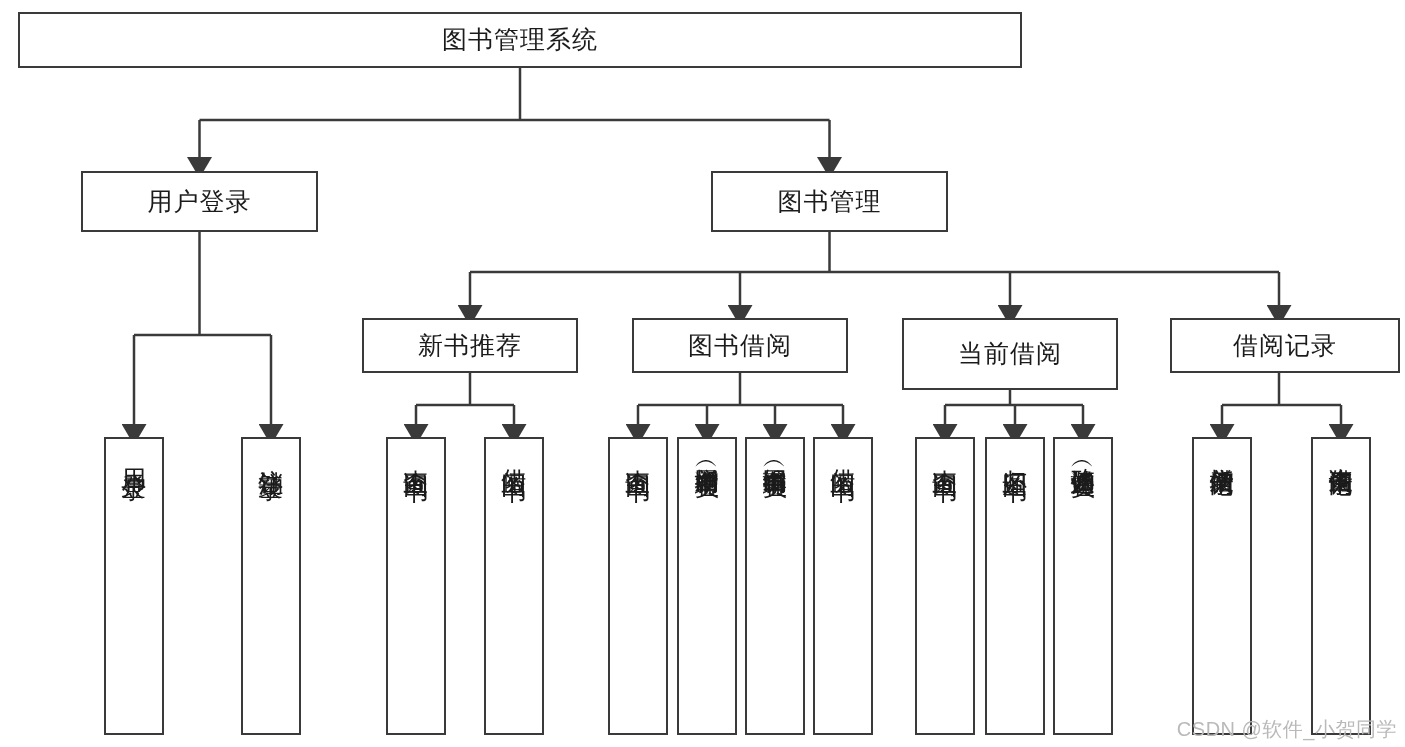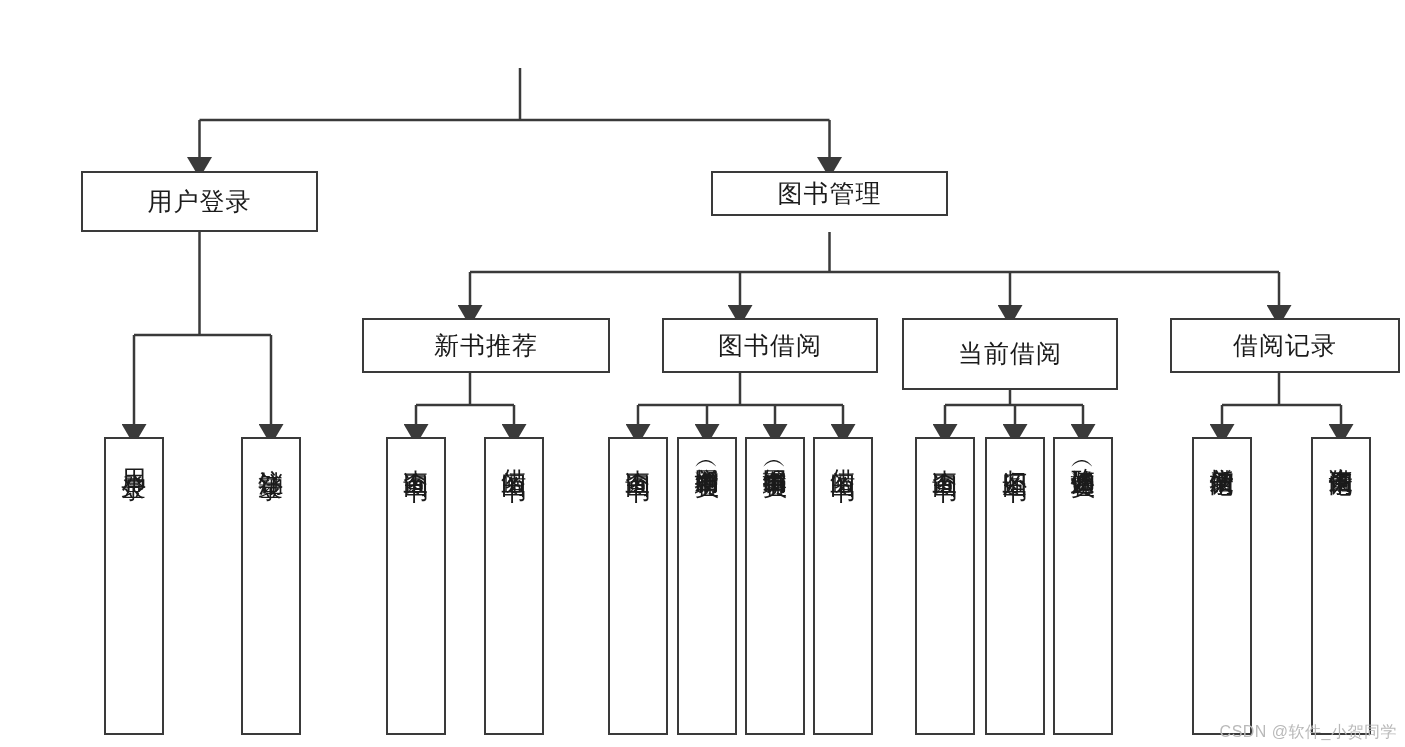--- a/index.html
+++ b/index.html
@@ -64,21 +64,21 @@
     white-space: nowrap;
   }
   .node.leaf.tall-text .node-label {
     font-size: 24px;
     letter-spacing: 1px;
   }
   #watermark {
     position: absolute;
     right: 8px;
     bottom: 4px;
-    font-size: 16px;
+    font-size: 20px;
     color: #b9b9b9;
     letter-spacing: 0.5px;
     white-space: nowrap;
     font-family: "Liberation Sans", "DejaVu Sans", sans-serif;
   }
 </style>
 </head>
 <body>
 
 <div id="diagram-root">
@@ -138,32 +138,35 @@
     </g>
 
     <g>
       <path d="M 1279,373 L 1279,405" stroke="#3a3a3a" stroke-width="2.5" fill="none"></path>
       <path d="M 1222,405 L 1341,405" stroke="#3a3a3a" stroke-width="2.5" fill="none"></path>
       <path d="M 1222,405 L 1222,427" stroke="#3a3a3a" stroke-width="2.5" fill="none" marker-end="url(#arrowhead)"></path>
       <path d="M 1341,405 L 1341,427" stroke="#3a3a3a" stroke-width="2.5" fill="none" marker-end="url(#arrowhead)"></path>
     </g>
   </svg>
 
+  <div class="node horiz root" style="left:18px; top:12px; width:1004px; height:56px;">
+    <span class="node-label">图书管理系统</span>
+  </div>
 
   <div class="node horiz" style="left:81px; top:171px; width:237px; height:61px;">
     <span class="node-label">用户登录</span>
   </div>
-  <div class="node horiz" style="left:711px; top:171px; width:237px; height:45px;">
+  <div class="node horiz" style="left:711px; top:171px; width:237px; height:61px;">
     <span class="node-label">图书管理</span>
   </div>
 
-  <div class="node horiz" style="left:362px; top:318px; width:248px; height:55px;">
+  <div class="node horiz" style="left:362px; top:318px; width:216px; height:55px;">
     <span class="node-label">新书推荐</span>
   </div>
-  <div class="node horiz" style="left:632px; top:318px; width:216px; height:55px;margin-left:30px;">
+  <div class="node horiz" style="left:632px; top:318px; width:216px; height:55px;">
     <span class="node-label">图书借阅</span>
   </div>
   <div class="node horiz" style="left:902px; top:318px; width:216px; height:72px;">
     <span class="node-label">当前借阅</span>
   </div>
   <div class="node horiz" style="left:1170px; top:318px; width:230px; height:55px;">
     <span class="node-label">借阅记录</span>
   </div>
 
   <div class="node leaf" style="left:104px; top:437px; width:60px; height:298px;">

